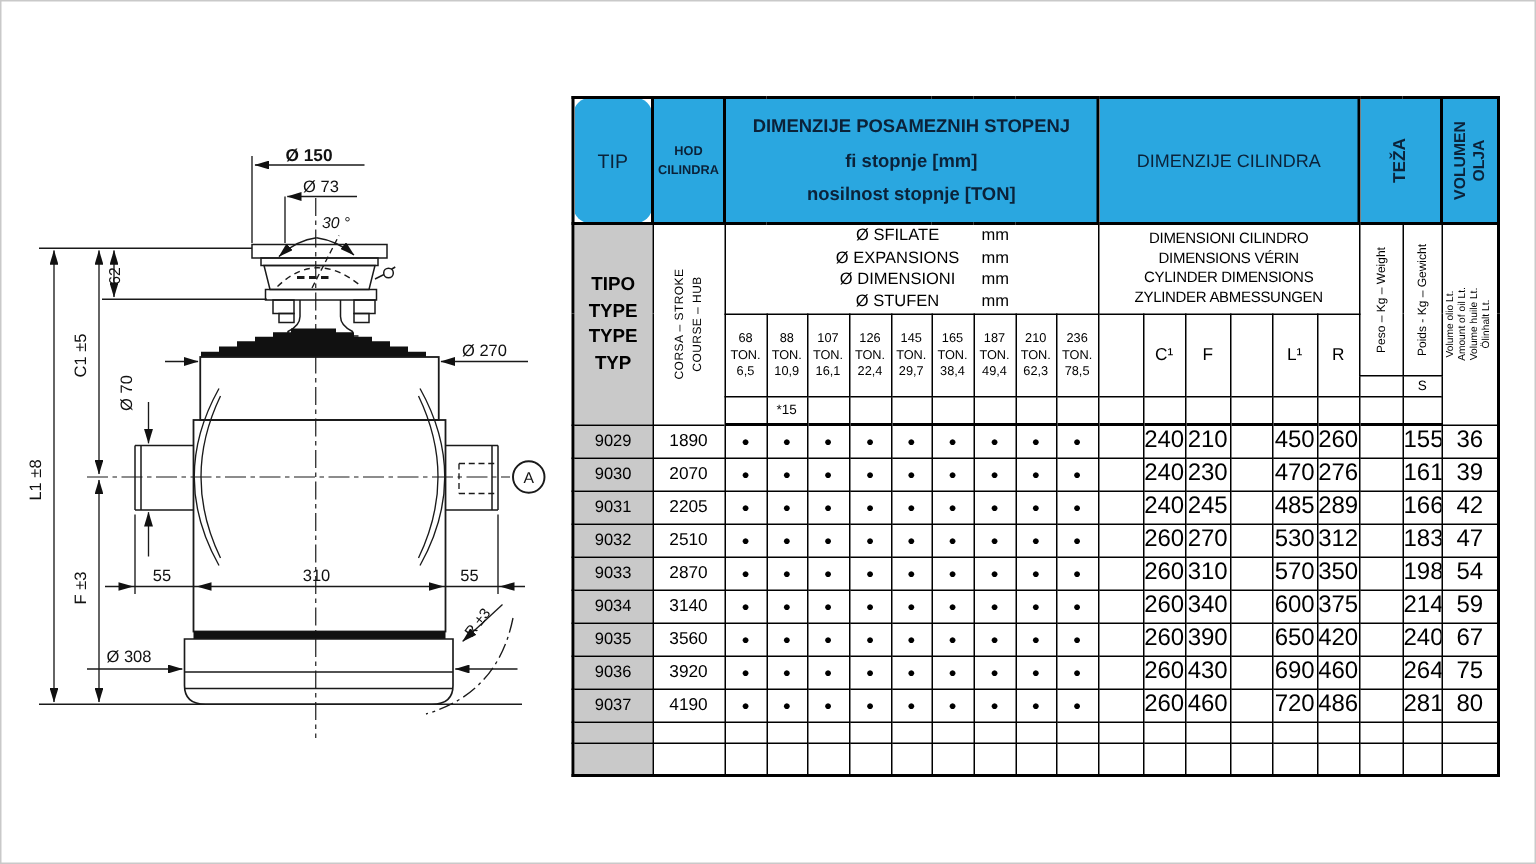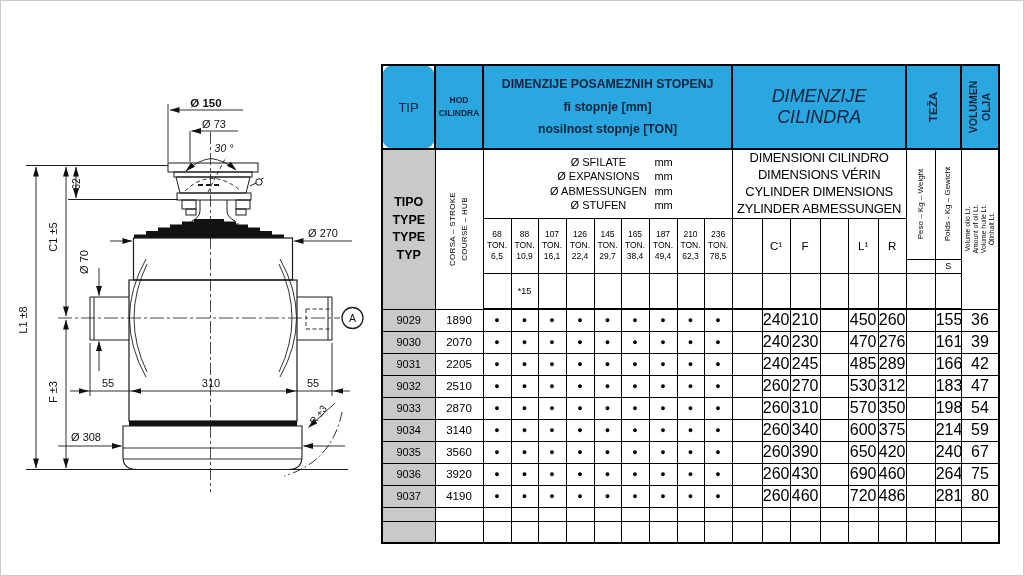--- a/index.html
+++ b/index.html
@@ -7,38 +7,38 @@
         font-family:"Liberation Sans",sans-serif;box-shadow:inset 0 0 0 1px #c9c9c9;}
   svg text{font-family:"Liberation Sans","DejaVu Sans",sans-serif;fill:#111;stroke:none;}
 
   
   table.spec{position:absolute;left:381px;top:64px;border-collapse:collapse;table-layout:fixed;
              width:618px;border:2px solid #000;}
   .spec td,.spec th{border:1px solid #000;padding:0;text-align:center;vertical-align:middle;
              overflow:hidden;color:#000;font-weight:normal;}
   tr.blue th{background:var(--header-blue,#2aa7e0);color:var(--header-text,#0b2239);border:2px solid #000;}
   tr.blue{height:84px;}
-  tr.sub1{height:59px;} tr.sub2{height:41px;} tr.srow{height:14px;} tr.noterow{height:36px;}
+  tr.sub1{height:59px;} tr.sub2{height:41px;} tr.srow{height:14px;} tr.noterow{height:19px;}
   tr.data{height:22px;} tr.empty1{height:14px;} tr.empty2{height:22px;}
   .th-tip{font-size:13px;font-weight:bold;border-radius:12px;}
   .th-hod div{font-size:8.5px;font-weight:bold;line-height:1.5;}
   .th-stages div{font-size:12.3px;font-weight:bold;line-height:1.82;}
-  .th-cil{font-size:18px;font-weight:bold;font-style:italic;}
+  .th-cil{font-size:12px;font-weight:bold;}
   .rotc{position:relative;}
   .rot{position:absolute;top:50%;left:50%;transform:translate(-50%,-50%) rotate(-90deg);
        white-space:nowrap;line-height:1.15;}
   .th-teza .rot{font-size:11.5px;font-weight:bold;}
   .th-vol .rot div{font-size:10.5px;font-weight:bold;line-height:1.2;}
   .tipo{background:var(--tip-gray,#c9c9c9);margin-left:28px;}
   .tipo div{font-size:12.5px;font-weight:bold;line-height:1.4;}
   .corsa .rot div{font-size:8px;line-height:1.5;letter-spacing:.3px;}
   .fi-block{text-align:left;padding-left:8px;font-size:11px;}
   .fi-block .ln{line-height:1.33;}
   .fi-block .lbl{display:inline-block;width:112px;}
-  .dims-block{text-align:left;padding-left:5px;font-size:13px;font-weight:bold;}
+  .dims-block{text-align:left;padding-left:5px;font-size:10px;font-weight:bold;}
   .dims-block div{line-height:1.3;letter-spacing:-.2px;}
   .stage-cell div{font-size:8.5px;line-height:1.3;}
   .cyl-col{font-size:11.5px;}
   .peso .rot,.poids .rot{font-size:8px;}
   .s-cell{font-size:9px;}
   .vol4 .rot div{font-size:6.8px;line-height:1.18;}
   .note-cell{font-size:9px;}
   tr.noterow td{border-bottom:2px solid #000;}
   .tip-cell{background:var(--tip-gray,#c9c9c9);font-size:11px;font-weight:bold;}
   .hod-cell{font-size:11.5px;font-weight:bold;}
@@ -216,21 +216,21 @@
         </td>
         <td class="corsa rotc" rowspan="4">
           <div class="rot">
             <div>CORSA – STROKE</div>
             <div>COURSE – HUB</div>
           </div>
         </td>
         <td class="fi-block" colspan="9">
           <div class="ln"><span class="lbl">Ø SFILATE</span><span>mm</span></div>
           <div class="ln"><span class="lbl">Ø EXPANSIONS</span><span>mm</span></div>
-          <div class="ln"><span class="lbl">Ø ABMESSUNGEN</span><span>mm</span></div>
+          <div class="ln"><span class="lbl">Ø DIMENSIONI</span><span>mm</span></div>
           <div class="ln"><span class="lbl">Ø STUFEN</span><span>mm</span></div>
         </td>
         <td class="dims-block" colspan="6">
           <div>DIMENSIONI CILINDRO</div>
           <div>DIMENSIONS VÉRIN</div>
           <div>CYLINDER DIMENSIONS</div>
           <div>ZYLINDER ABMESSUNGEN</div>
         </td>
         <td class="peso rotc" rowspan="2">
           <div class="rot">Peso – Kg – Weight</div>

